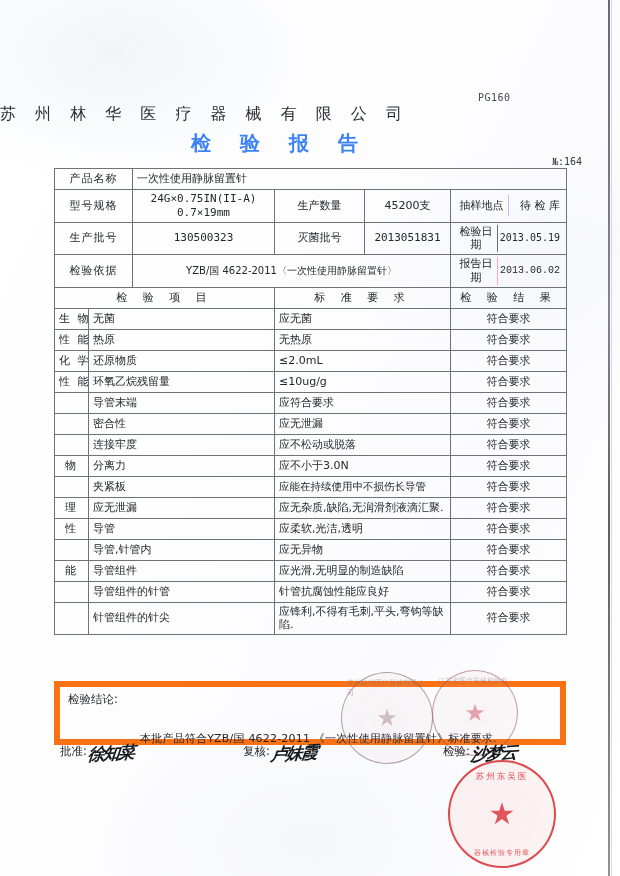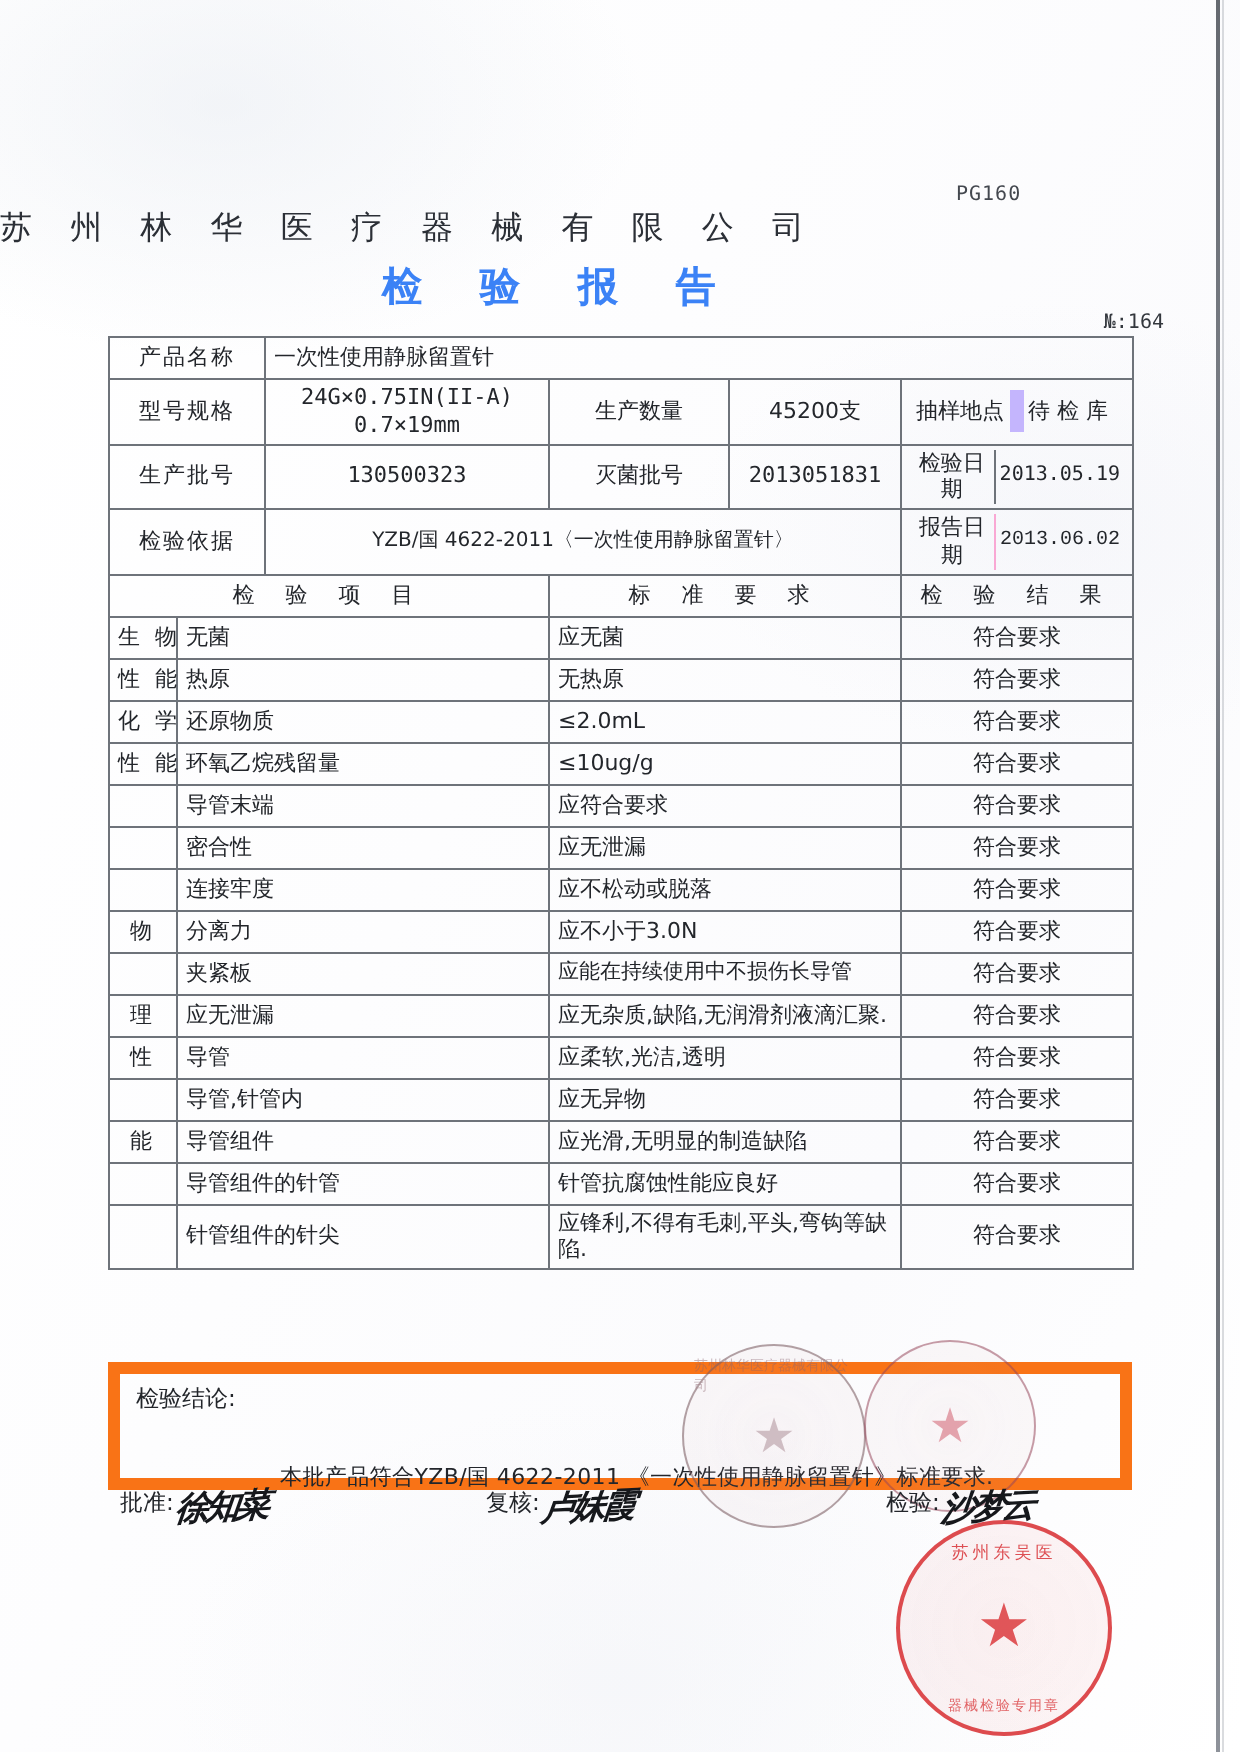--- a/index.html
+++ b/index.html
@@ -231,21 +231,21 @@
         <span>24G×0.75IN(II-A)</span><br>
         <span>0.7×19mm</span>
       </td>
       <td class="ctr">生产数量</td>
       <td class="ctr">45200支</td>
       <td class="ctr">
         <table style="width:100%;border-collapse:collapse;border:none">
           <tbody>
               <tr>
             <td style="border:none;text-align:center;font-size:11px;padding:0;width:50%">抽样地点</td>
-            <td style="border:none;border-left:7px solid #c4b5fd;text-align:left;font-size:11px;padding:0 2px;width:50%">待 检 库</td>
+            <td style="border:none;border-left:1px solid #c4b5fd;text-align:right;font-size:11px;padding:0 2px;width:50%">待 检 库</td>
           </tr>
         </tbody>
           </table>
       </td>
     </tr>
     <tr>
       <td class="lbl" colspan="2">生产批号</td>
       <td class="ctr mono" colspan="2">130500323</td>
       <td class="ctr">灭菌批号</td>
       <td class="ctr mono">2013051831</td>
@@ -378,20 +378,21 @@
 <div class="concl-box">
   <div class="concl-label">检验结论:</div>
   <div class="concl-text">本批产品符合YZB/国 4622-2011 《一次性使用静脉留置针》标准要求.</div>
 </div>
 
 <div class="stamp stamp-faded" style="left:341px; top:624px; width:90px; height:90px;">
   <div class="stamp-ring-text">苏州林华医疗器械有限公司</div>
   <div class="star">★</div>
 </div>
 <div class="stamp stamp-faded" style="left:432px; top:622px; width:84px; height:84px; border-color:rgba(150,70,90,.7);">
+  <div class="stamp-ring-text">江苏省医疗器械检验所</div>
   <div class="star" style="color:rgba(200,60,80,.6)">★</div>
 </div>
 
 <div class="stamp stamp-red" style="left:448px; top:712px; width:104px; height:104px;">
   <div class="stamp-red-arc">苏州东吴医</div>
   <div class="star">★</div>
   <div class="stamp-red-arc-b">器械检验专用章</div>
 </div>
 
 <div class="sig-row">

